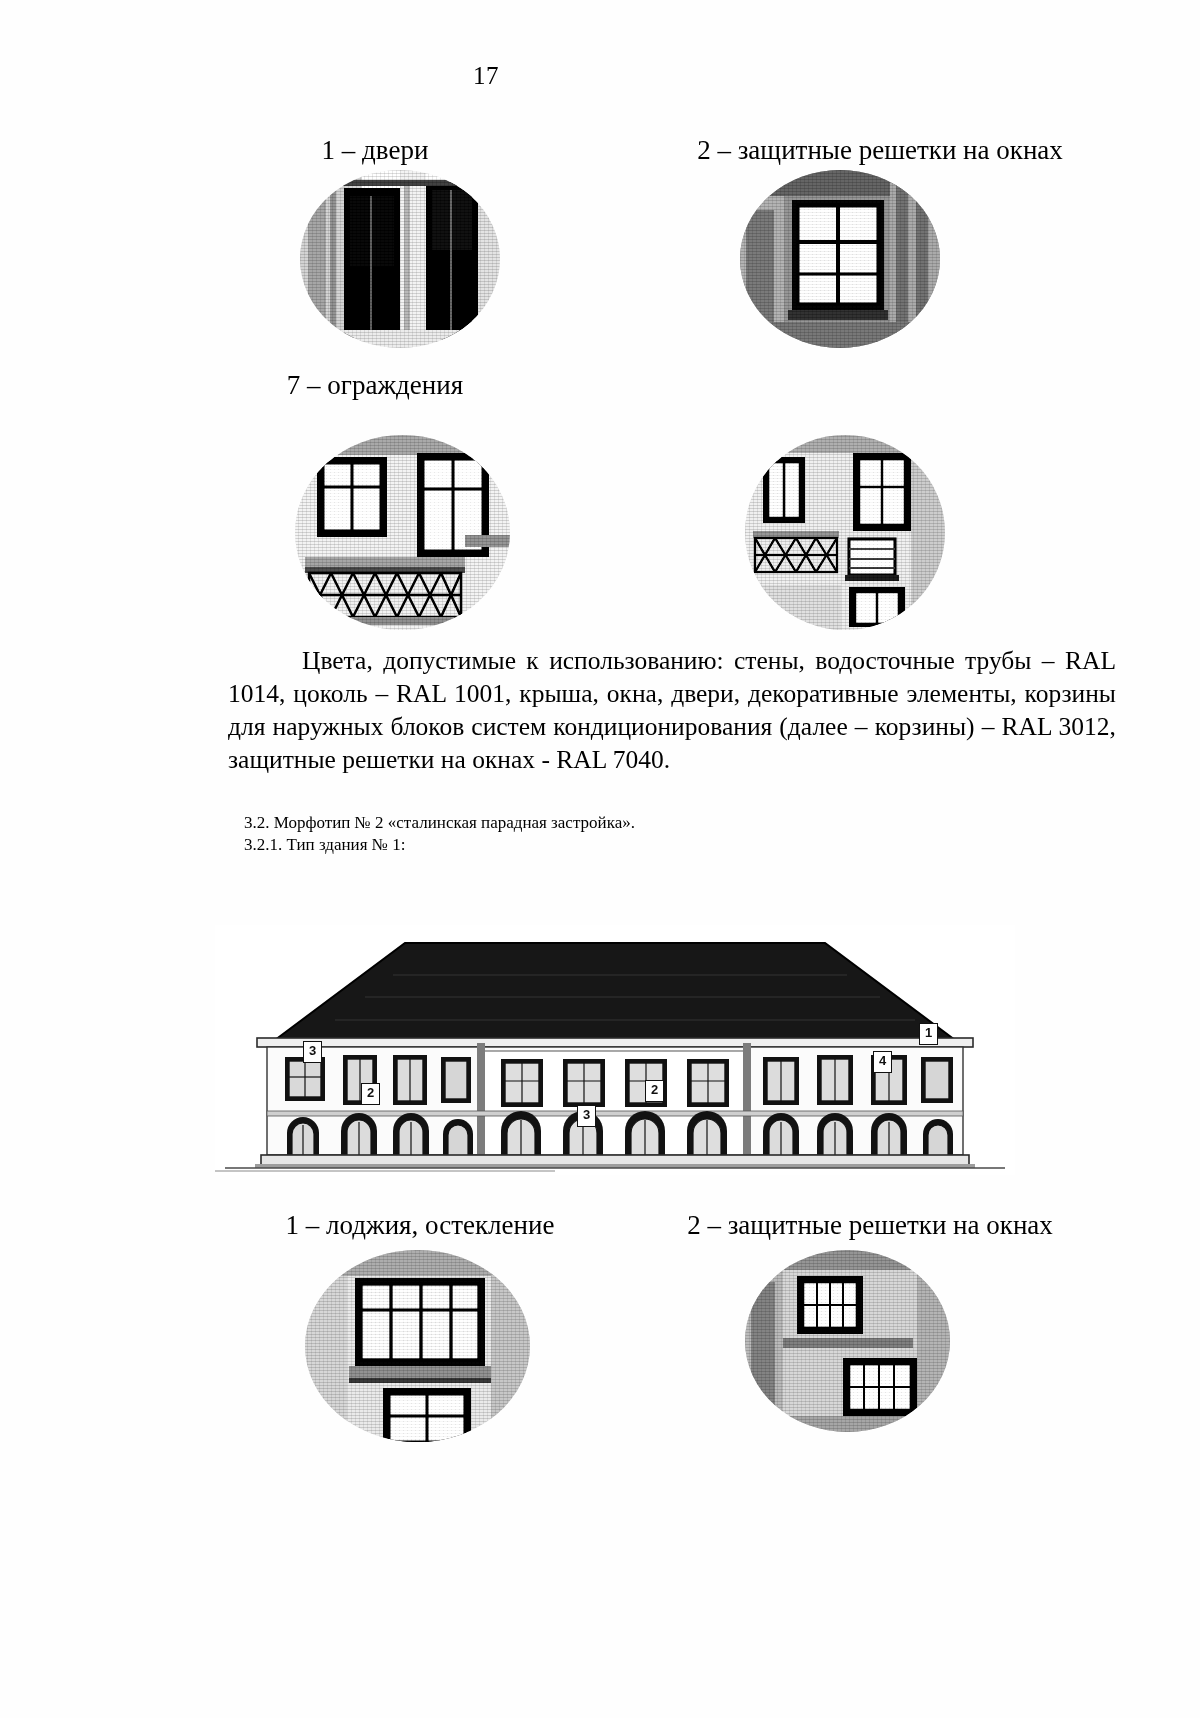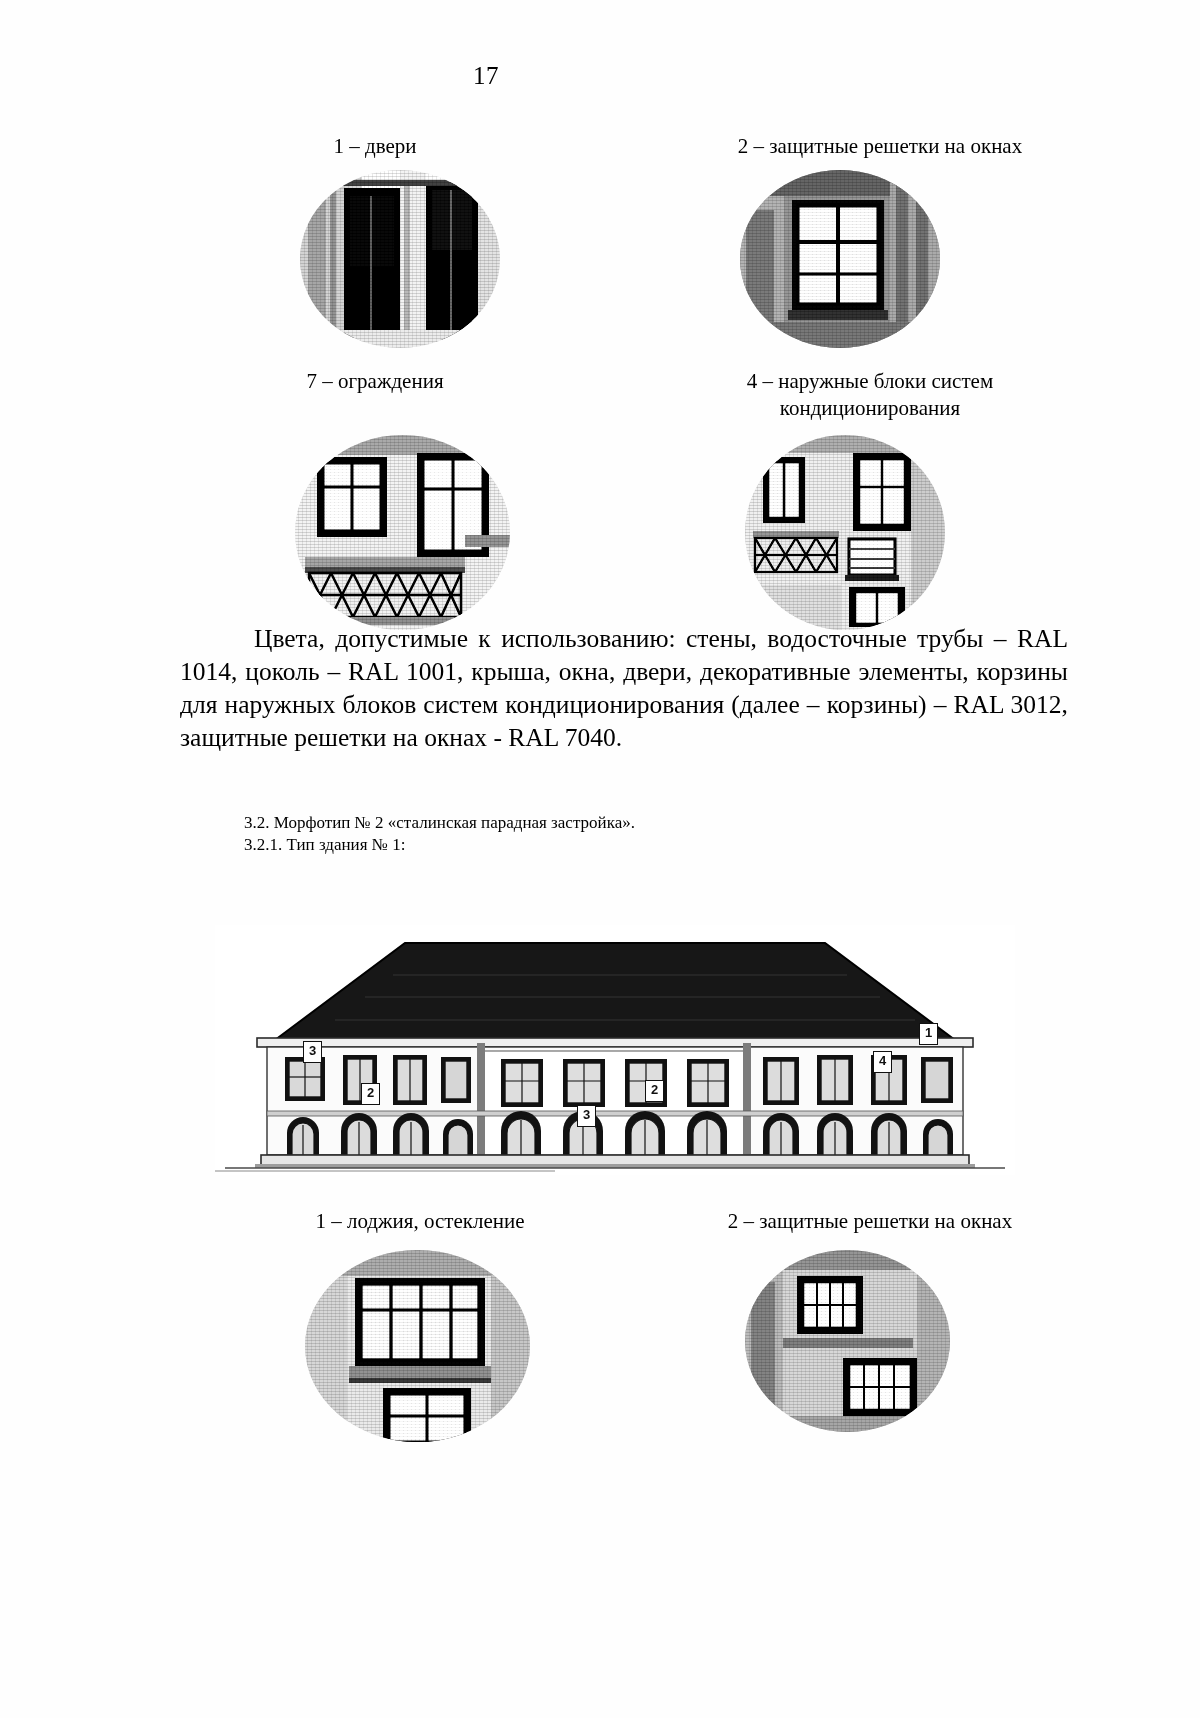--- a/index.html
+++ b/index.html
@@ -29,21 +29,21 @@
     left: 0;
     width: 972px;
     text-align: center;
     font-size: 25px;
     letter-spacing: 0.5px;
   }
 
   
   .caption {
     position: absolute;
-    font-size: 21px;
+    font-size: 27px;
     text-align: center;
     line-height: 1.28;
     white-space: nowrap;
   }
   .caption.wrap { white-space: normal; }
 
   
   .photo-circle {
     position: absolute;
     border-radius: 50%;
@@ -170,21 +170,20 @@
         <rect x="156" y="14" width="12" height="150" fill="#767676"></rect>
         <rect x="176" y="14" width="12" height="150" fill="#767676"></rect>
         <rect x="0" y="152" width="200" height="26" fill="#7a7a7a"></rect>
       </svg>
     </div>
     <div class="grain"></div>
   </div>
 
   <div class="caption" style="left:230px; top:368px; width:290px;">7 – ограждения</div>
 
-  <div class="caption wrap" style="left:660px; top:368px; width:420px;">4 – наружные блоки систем кондиционирования</div>
 
   <div class="photo-circle" style="left:295px; top:435px; width:215px; height:195px;">
     <div class="photo-inner">
       <svg viewBox="0 0 215 195" width="215" height="195" preserveAspectRatio="none">
         <rect width="215" height="195" fill="#cfcfcf"></rect>
         <rect x="0" y="0" width="215" height="20" fill="#9c9c9c"></rect>
 
         <rect x="22" y="22" width="70" height="80" fill="#1d1d1d"></rect>
         <rect x="28" y="28" width="58" height="68" fill="#ededed"></rect>
         <rect x="28" y="28" width="58" height="68" fill="none" stroke="#1a1a1a" stroke-width="3"></rect>
@@ -263,21 +262,21 @@
         <rect x="104" y="152" width="56" height="40" fill="#1c1c1c"></rect>
         <rect x="110" y="157" width="44" height="32" fill="#ededed" stroke="#151515" stroke-width="2.5"></rect>
         <line x1="132" y1="157" x2="132" y2="189" stroke="#151515" stroke-width="2.5"></line>
         <rect x="166" y="0" width="34" height="195" fill="#b5b5b5"></rect>
         <rect x="0" y="150" width="96" height="45" fill="#c2c2c2"></rect>
       </svg>
     </div>
     <div class="grain"></div>
   </div>
 
-  <div class="body-text" style="top:622px;">
+  <div class="body-text" style="top:644px;margin-left:48px;">
     <p class="indent">Цвета, допустимые к использованию: стены, водосточные трубы – RAL 1014, цоколь – RAL 1001, крыша, окна, двери, декоративные элементы, корзины для наружных блоков систем кондиционирования (далее – корзины) – RAL 3012, защитные решетки на окнах - RAL 7040.</p>
   </div>
 
   <div class="section-list" style="top:812px;">
     <div>3.2. Морфотип № 2 «сталинская парадная застройка».</div>
     <div>3.2.1. Тип здания № 1:</div>
   </div>
 
   <div class="building-wrap">
     <svg viewBox="0 0 800 250" width="800" height="250" preserveAspectRatio="none">

